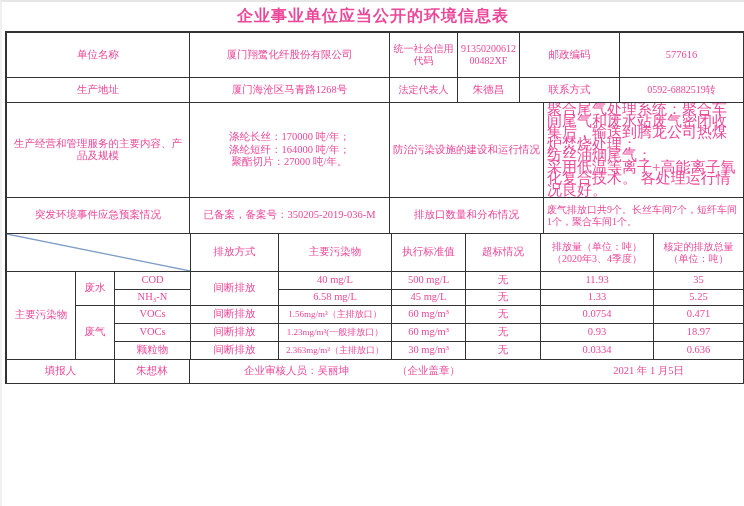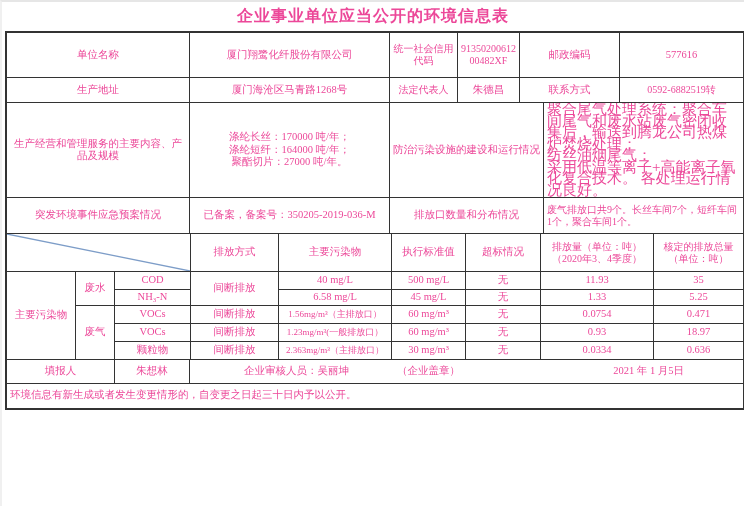--- a/index.html
+++ b/index.html
@@ -190,20 +190,17 @@
         </td>
       </tr>
     </tbody>
       </table>
 
     <table class="tbl">
       <colgroup>
           <col style="width:737px">
         </colgroup>
       <tbody>
-      <tr class="rh25">
-        <td class="left">环境信息有新生成或者发生变更情形的，自变更之日起三十日内予以公开。</td>
-      </tr>
     </tbody>
       </table>
 
   </div>
 </div>
 
 </body></html>

